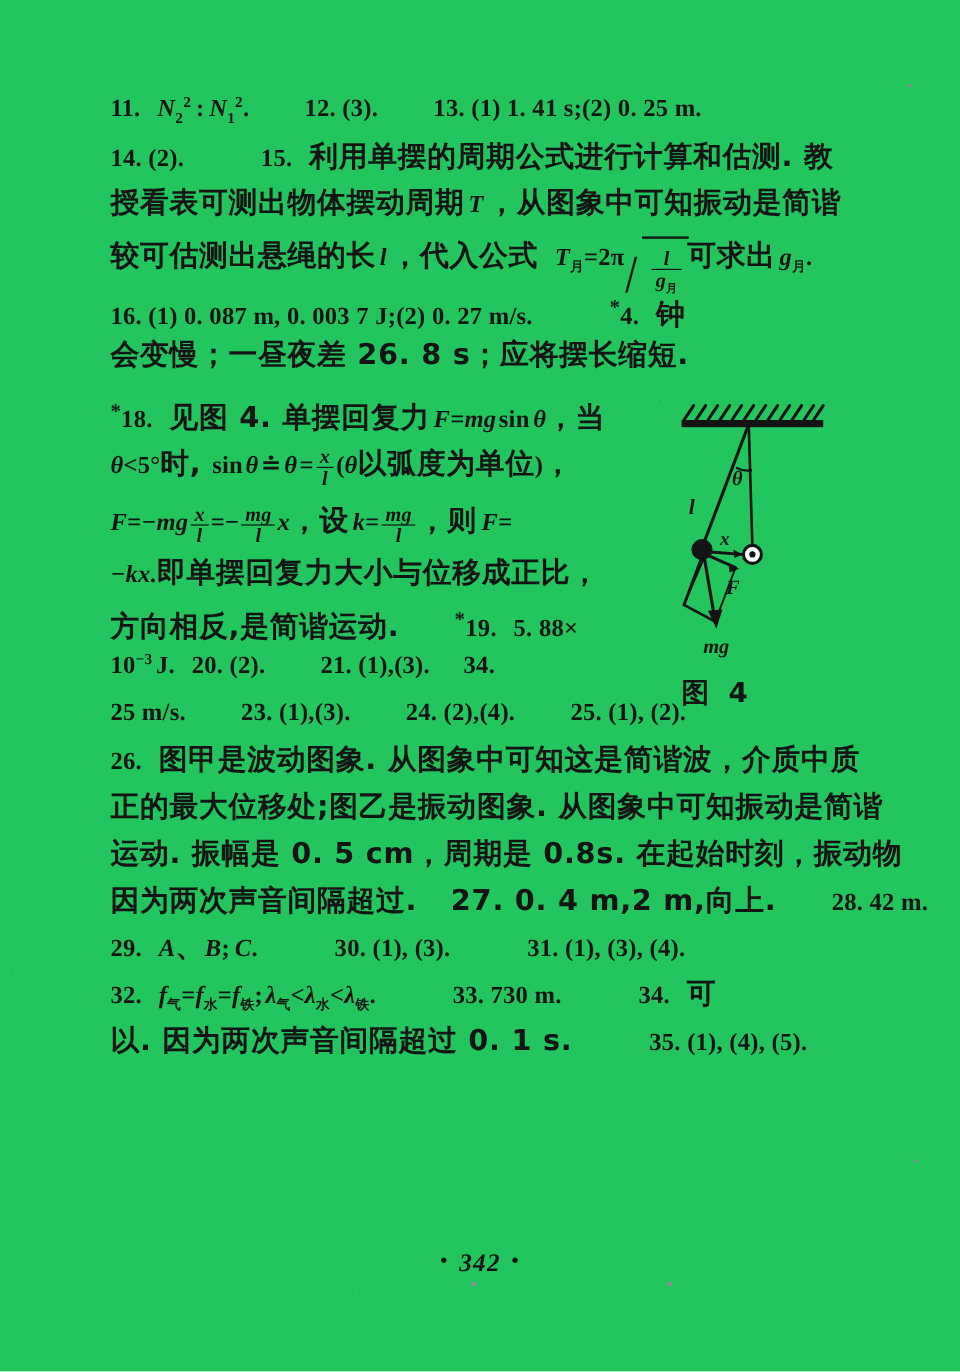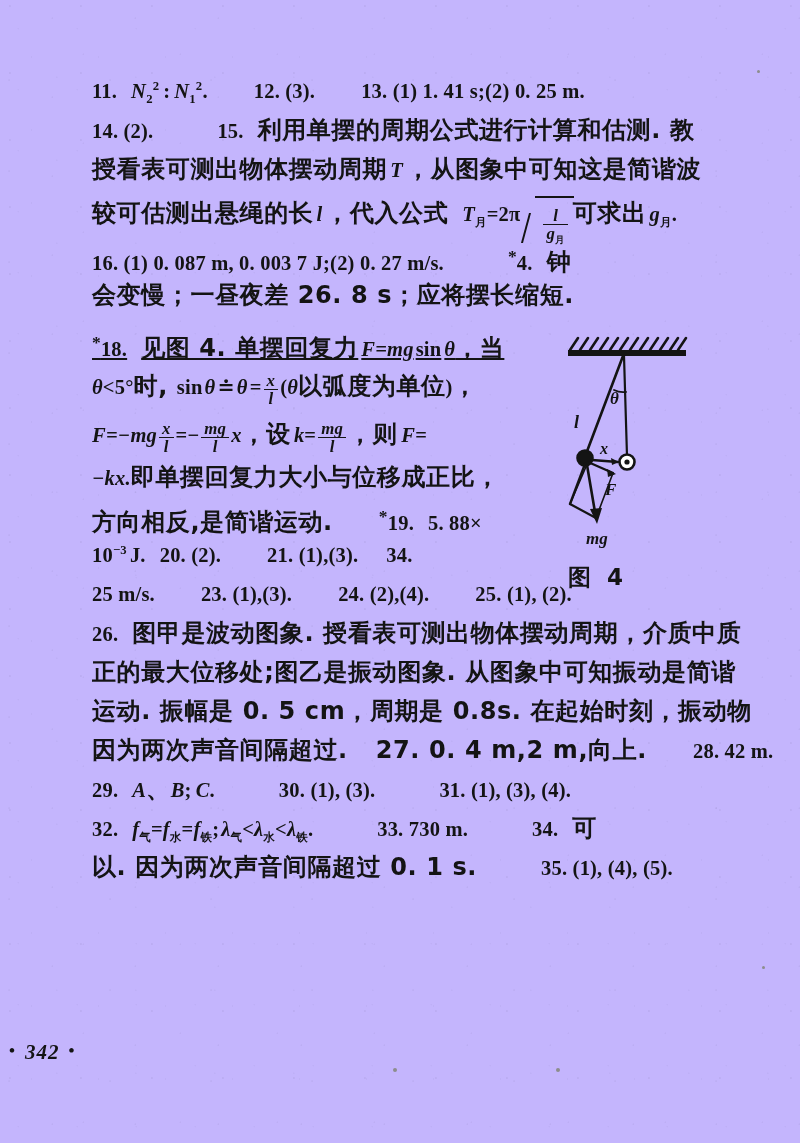--- a/index.html
+++ b/index.html
@@ -14,21 +14,21 @@
     position: relative;
     overflow: hidden;
     font-family: "Liberation Serif", "DejaVu Serif", serif;
     color: #111111;
   }
 
   
   .page {
     position: absolute;
     inset: 0;
-    background: #c4b5fd;
+    background: #22c55e;
   }
   .scan-noise {
     position: absolute;
     inset: 0;
     pointer-events: none;
     opacity: .30;
     background-image:
       radial-gradient(circle at 14% 9%, rgba(0,0,0,.16) .6px, transparent 1.1px),
       radial-gradient(circle at 63% 23%, rgba(0,0,0,.13) .6px, transparent 1.1px),
       radial-gradient(circle at 31% 47%, rgba(0,0,0,.10) .5px, transparent 1px),
@@ -150,21 +150,21 @@
     letter-spacing: 16px;
     color: #141414;
     white-space: nowrap;
   }
 
   
   .footer {
     position: absolute;
     left: 0; right: 0;
     top: 1040px;
-    text-align: left;
+    text-align: center;
   }
   .page-num {
     display: inline-block;
     font-family: "Liberation Serif", "DejaVu Serif", serif;
     font-style: italic;
     font-weight: 700;
     font-size: 21px;
     color: #141414;
     letter-spacing: 1px;
   }
@@ -193,36 +193,36 @@
 
     <div class="line">
       <span class="num">11.</span><span class="gap"></span><span class="it"><span>N</span><sub>2</sub><sup>2</sup></span><span class="num" style="padding:0 4px;">:</span><span class="it"><span>N</span><sub>1</sub><sup>2</sup></span><span class="num">.</span><span class="gap3"></span><span class="num">12. (3).</span><span class="gap3"></span><span class="num">13. (1) 1. 41 s;(2) 0. 25 m.</span>
     </div>
 
     <div class="line">
       <span class="num">14. (2).</span><span class="gap4"></span><span class="num">15.</span><span class="gap"></span><span class="cn">利用单摆的周期公式进行计算和估测. 教</span>
     </div>
 
     <div class="line">
-      <span class="cn">授看表可测出物体摆动周期</span><span class="it" style="padding:0 3px;">T</span><span class="cn">，从图象中可知这是简谐波</span>
+      <span class="cn">授看表可测出物体摆动周期</span><span class="it" style="padding:0 3px;">T</span><span class="cn">，从图象中可知振动是简谐</span>
     </div>
 
     <div class="line tall">
       <span class="cn">较可估测出悬绳的长</span><span class="it" style="padding:0 3px;">l</span><span class="cn">，代入公式</span><span class="gap"></span><span class="it"><span>T</span><sub class="cnsub">月</sub></span><span class="num">=2π</span><span class="sqrt"><span class="radicand"><span class="frac"><span class="fnum">l</span><span class="fden"><span>g</span><sub class="cnsub">月</sub></span></span></span></span><span class="cn">可求出</span><span class="it" style="padding-left:3px;"><span>g</span><sub class="cnsub">月</sub></span><span class="num">.</span>
     </div>
 
     <div class="line">
       <span class="num">16. (1) 0. 087 m, 0. 003 7 J;(2) 0. 27 m/s.</span><span class="gap4"></span><span class="num star">*</span><span class="num">4.</span><span class="gap"></span><span class="cn">钟</span>
     </div>
 
     <div class="line">
       <span class="cn">会变慢；一昼夜差 26. 8 s；应将摆长缩短.</span>
     </div>
 
-    <div class="line" style="padding-top:8px;text-decoration:underline;">
+    <div class="line" style="padding-top:8px;">
       <span class="num star">*</span><span class="num">18.</span><span class="gap"></span><span class="cn">见图 4. 单摆回复力</span><span class="it" style="padding-left:3px;">F=mg</span><span class="num" style="font-style:normal;padding-left:2px;">sin</span><span class="it" style="padding-left:3px;">θ</span><span class="cn">，当</span>
     </div>
 
     <div class="line tall">
       <span class="it">θ</span><span class="num">&lt;5°</span><span class="cn">时, </span><span class="num">sin</span><span class="it" style="padding:0 2px;">θ</span><span class="num">≐</span><span class="it" style="padding:0 2px;">θ</span><span class="num">=</span><span class="frac"><span class="fnum">x</span><span class="fden">l</span></span><span class="num">(</span><span class="it">θ</span><span class="cn">以弧度为单位</span><span class="num">)</span><span class="cn">，</span>
     </div>
 
     <div class="line tall">
       <span class="it">F</span><span class="it">=−mg</span><span class="frac"><span class="fnum">x</span><span class="fden">l</span></span><span class="num">=−</span><span class="frac"><span class="fnum">mg</span><span class="fden">l</span></span><span class="it">x</span><span class="cn">，设</span><span class="it" style="padding-left:3px;">k</span><span class="num">=</span><span class="frac"><span class="fnum">mg</span><span class="fden">l</span></span><span class="cn">，则</span><span class="it" style="padding-left:4px;">F</span><span class="num">=</span>
     </div>
@@ -237,21 +237,21 @@
 
     <div class="line">
       <span class="num"><span>10</span><sup>−3</sup></span><span class="num" style="padding-left:3px;">J.</span><span class="gap"></span><span class="num">20. (2).</span><span class="gap3"></span><span class="num">21. (1),(3).</span><span class="gap2"></span><span class="num">34.</span>
     </div>
 
     <div class="line">
       <span class="num">25 m/s.</span><span class="gap3"></span><span class="num">23. (1),(3).</span><span class="gap3"></span><span class="num">24. (2),(4).</span><span class="gap3"></span><span class="num">25. (1), (2).</span>
     </div>
 
     <div class="line">
-      <span class="num">26.</span><span class="gap"></span><span class="cn">图甲是波动图象. 授看表可测出物体摆动周期，介质中质</span>
+      <span class="num">26.</span><span class="gap"></span><span class="cn">图甲是波动图象. 从图象中可知这是简谐波，介质中质</span>
     </div>
 
 
     <div class="line">
       <span class="cn">正的最大位移处;图乙是振动图象. 从图象中可知振动是简谐</span>
     </div>
 
     <div class="line">
       <span class="cn">运动. 振幅是 0. 5 cm，周期是 0.8s. 在起始时刻，振动物</span>
     </div>

